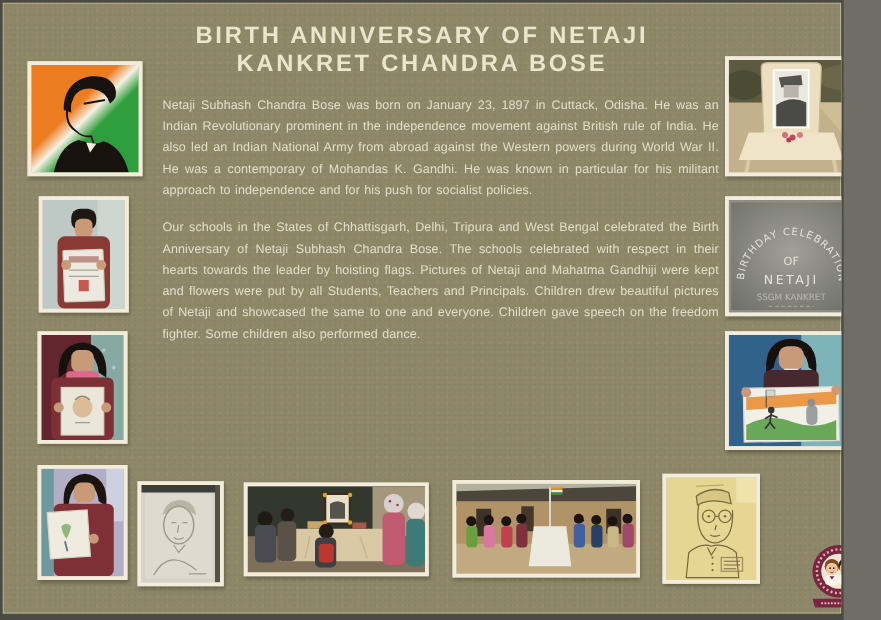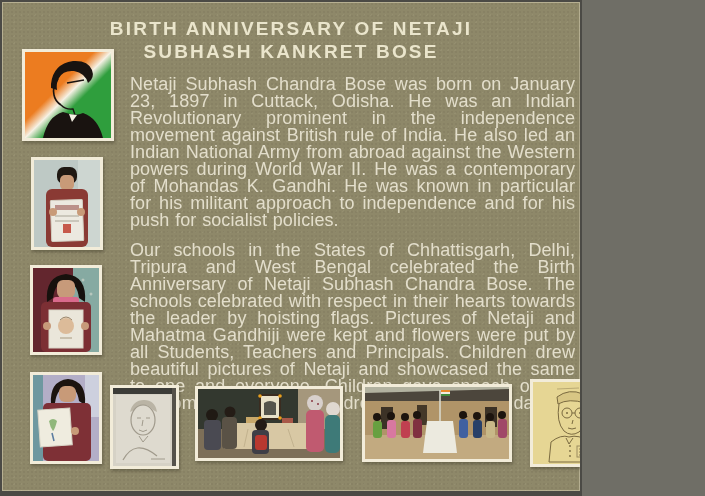--- a/index.html
+++ b/index.html
@@ -1,60 +1,60 @@
 <!DOCTYPE html>
 <html><head>
 <meta charset="utf-8">
 <style>
   html,body{margin:0;padding:0;background:#6f6e66;}
   .poster{
     position:relative;
-    width:582px;height:496px;
+    width:675px;height:496px;
     box-sizing:border-box;
     border:2px solid #4b4a45;
     border-bottom-width:5px;
     background-color:#8e8869;
     background-image:
       radial-gradient(rgba(56,52,32,.07) 1px, transparent 1px),
       radial-gradient(rgba(255,250,220,.06) 1px, transparent 1px);
     background-size:4px 4px,7px 7px;
     background-position:0 0,2px 3px;
     box-shadow: inset 0 0 0 1px rgba(232,226,198,.45);
     overflow:hidden;
     font-family:"Liberation Sans", sans-serif;
   }
   .title{
     position:absolute;left:0;top:15px;width:100%;
     text-align:center;color:#eae5cc;
     font-size:19px;font-weight:700;letter-spacing:2.2px;line-height:23px;
   }
   .bodytext{
     position:absolute;left:128px;top:74px;width:445px;
-    color:#e3decb;font-size:18px;line-height:17px;
+    color:#e3decb;font-size:10px;line-height:17px;
     letter-spacing:.1px;word-spacing:.6px;text-align:justify;
   }
   .bodytext p{margin:0 0 13px 0;}
   .photo{
     position:absolute;box-sizing:content-box;
     border:3px solid #f2ecd9;
     box-shadow:1px 2px 3px rgba(20,18,8,.3);
     overflow:hidden;background:#ccc;
   }
   .photo svg{display:block;}
   .logo{position:absolute;left:646px;top:433px;width:46px;height:56px;}
   .chalk{font-family:"DejaVu Sans", sans-serif;fill:#eceade;}
 </style>
 </head>
 <body>
 
 <div class="poster">
 
   <div class="title">
     <div>BIRTH ANNIVERSARY OF NETAJI</div>
-    <div>SUBHASH KANKRET BOSE</div>
+    <div>KANKRET CHANDRA BOSE</div>
   </div>
 
   <div class="bodytext">
     <p>Netaji Subhash Chandra Bose was born on January 23, 1897 in Cuttack, Odisha. He was an Indian Revolutionary prominent in the independence movement against British rule of India. He also led an Indian National Army from abroad against the Western powers during World War II. He was a contemporary of Mohandas K. Gandhi. He was known in particular for his militant approach to independence and for his push for socialist policies.</p>
     <p>Our schools in the States of Chhattisgarh, Delhi, Tripura and West Bengal celebrated the Birth Anniversary of Netaji Subhash Chandra Bose. The schools celebrated with respect in their hearts towards the leader by hoisting flags. Pictures of Netaji and Mahatma Gandhiji were kept and flowers were put by all Students, Teachers and Principals. Children drew beautiful pictures of Netaji and showcased the same to one and everyone. Children gave speech on the freedom fighter. Some children also performed dance.</p>
   </div>
 
   <div class="photo" style="left:20px;top:47px;width:86px;height:86px;">
     <svg width="86" height="86" viewBox="0 0 86 86">
       <defs>

